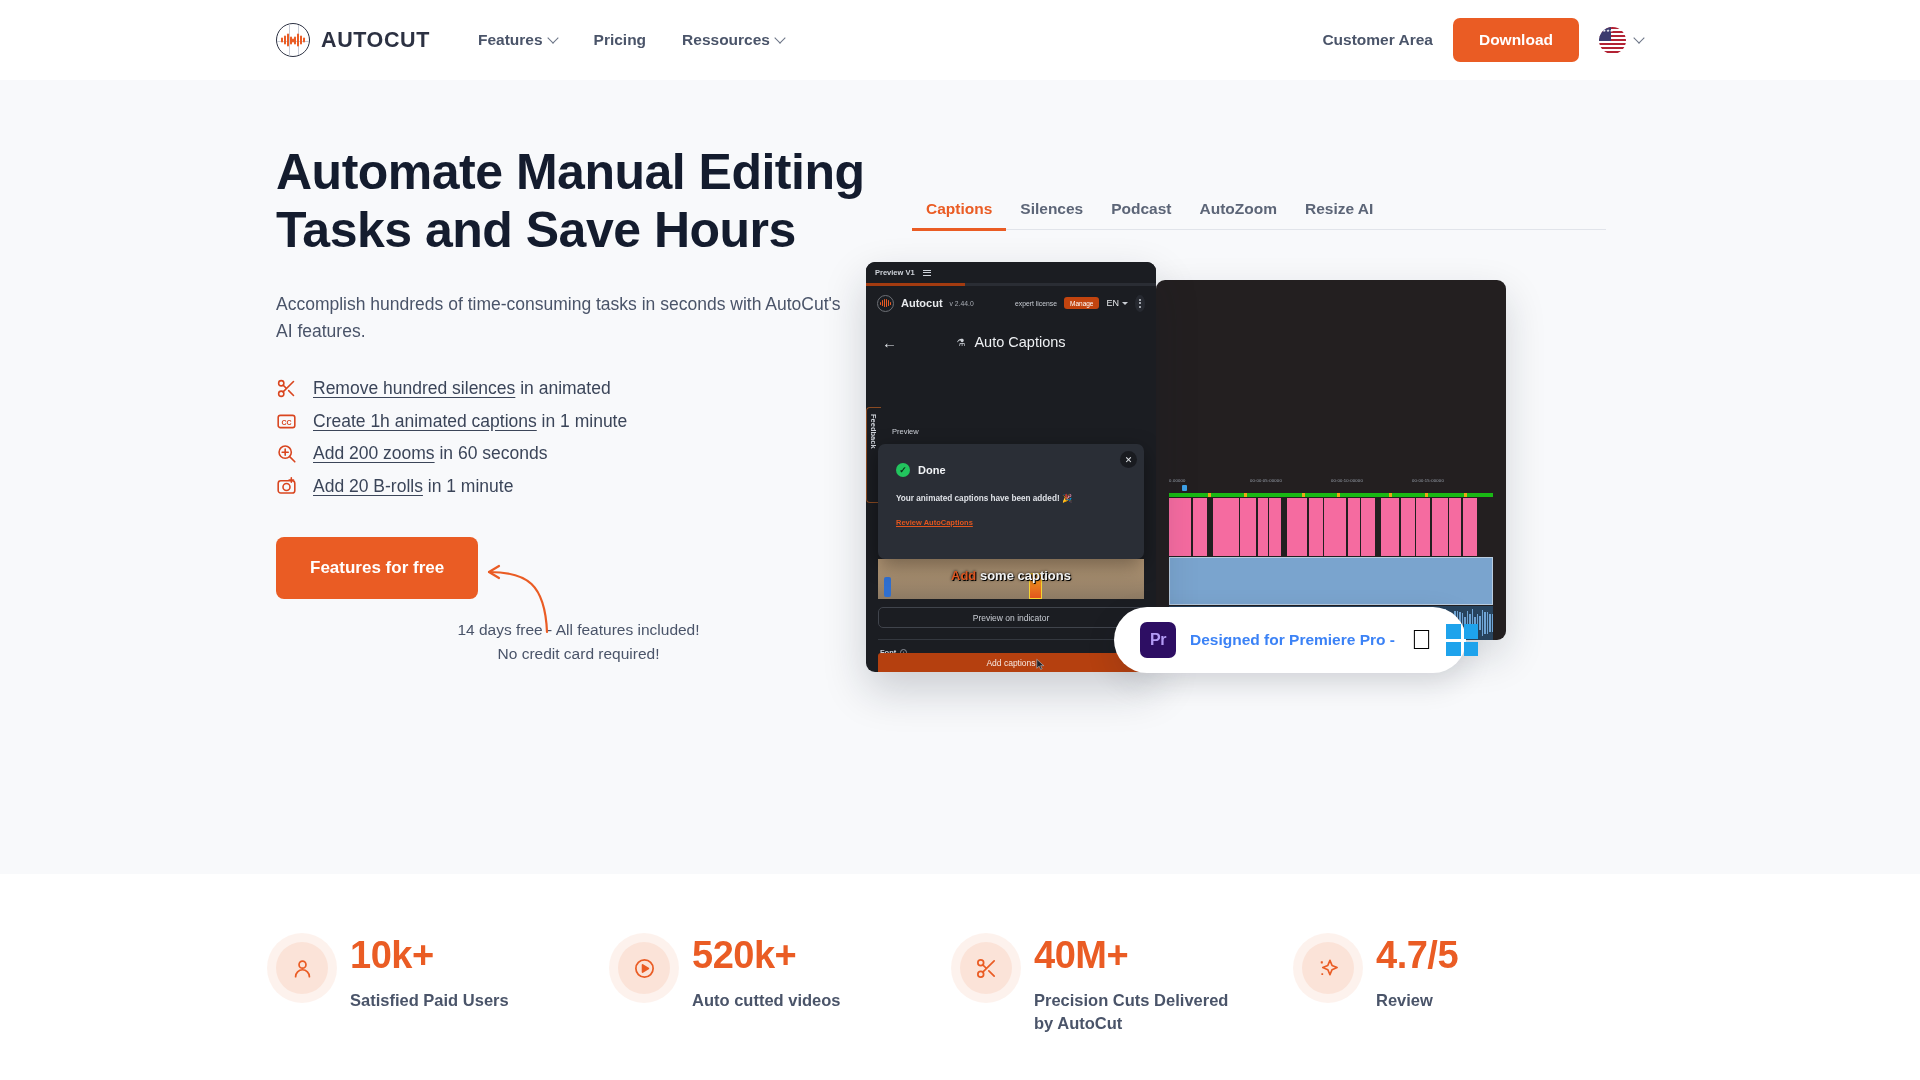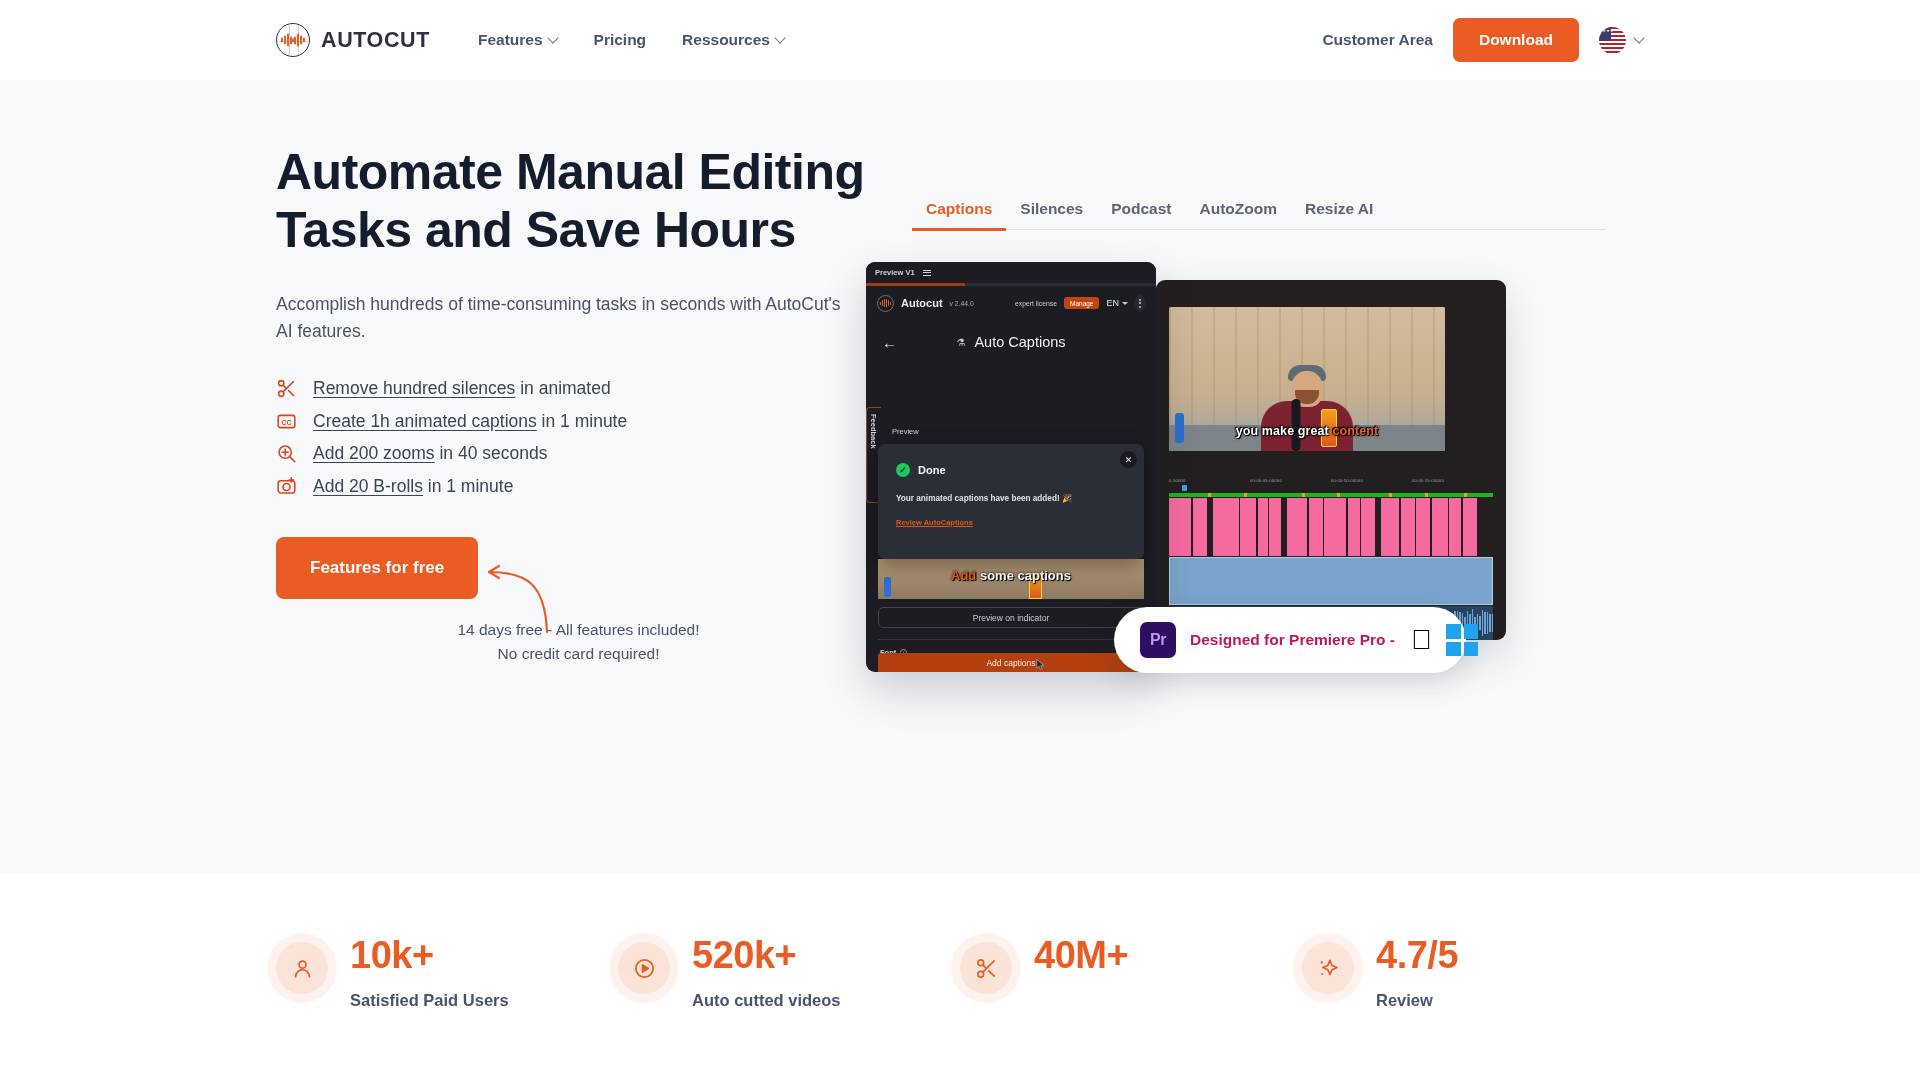--- a/index.html
+++ b/index.html
@@ -354,21 +354,21 @@
     position:absolute; left:248px; top:345px; width:352px; height:66px;
     background:#fff; border-radius:33px; z-index:20;
     display:flex; align-items:center; gap:14px; padding:0 26px;
     box-shadow:0 10px 30px rgba(20,28,46,.14);
   }
   .pr-icon{
     width:36px;height:36px;border-radius:7px;background:#2d0e63;
     display:flex;align-items:center;justify-content:center; flex:none;
     color:#b39bf5; font-weight:700; font-size:16px; letter-spacing:-.5px;
   }
-  .pr-text{ font-size:15.5px; font-weight:700; color:#be185d; white-space:nowrap; }
+  .pr-text{ font-size:15.5px; font-weight:700; color:#3b82f6; white-space:nowrap; }
   .pr-apple{ font-size:28px; color:#000; line-height:1; margin-left:2px;}
   .pr-win{ display:grid; grid-template-columns:1fr 1fr; gap:3px; width:32px;height:32px; flex:none;}
   .pr-win i{ display:block; background:#1ea3ec; }
 
   
   .stats{
     background:#ffffff; padding-top:62px;
   }
   .stats-inner{
     width:100%; max-width:1480px; margin:0 auto; padding:0 56px;
@@ -482,21 +482,21 @@
           </span>
           <span class="fi-text"><span class="u">Create 1h animated captions</span><span> in 1 minute</span></span>
         </li>
         <li>
           <span class="fi-icon">
             <svg viewBox="0 0 24 24" fill="none" stroke="currentColor" stroke-width="1.8" stroke-linecap="round">
                 <circle cx="10.5" cy="10.5" r="7"></circle>
                 <path d="M15.6 15.6L21.5 21.5M10.5 7v7M7 10.5h7"></path>
               </svg>
           </span>
-          <span class="fi-text"><span class="u">Add 200 zooms</span><span> in 40 seconds</span></span>
+          <span class="fi-text"><span class="u">Add 200 zooms</span><span> in 60 seconds</span></span>
         </li>
         <li>
           <span class="fi-icon">
             <svg viewBox="0 0 24 24" fill="none" stroke="currentColor" stroke-width="1.8" stroke-linecap="round">
                 <rect x="2.5" y="5.5" width="19" height="14" rx="3"></rect>
                 <circle cx="12" cy="12.5" r="4"></circle>
                 <path d="M17.5 2v5M15 4.5h5"></path>
               </svg>
           </span>
           <span class="fi-text"><span class="u">Add 20 B-rolls</span><span> in 1 minute</span></span>
@@ -522,34 +522,20 @@
         <span class="tab active">Captions</span>
         <span class="tab">Silences</span>
         <span class="tab">Podcast</span>
         <span class="tab">AutoZoom</span>
         <span class="tab">Resize AI</span>
       </div>
 
       <div class="product-stage">
 
         <div class="pp-window">
-          <div class="pp-video">
-            <span class="wall"></span>
-            <span class="desk"></span>
-            <span class="person">
-              <span class="torso"></span>
-                <span class="cap"></span>
-                <span class="head"></span>
-                <span class="beard"></span>
-            </span>
-            <span class="mic"></span>
-            <span class="bottle"></span>
-            <span class="snack"></span>
-            <div class="pp-caption"><span>you make great </span><span class="hl">content</span></div>
-          </div>
 
           <div class="pp-timeline">
             <div class="tl-ruler">
               <span class="tl-tc" style="left:0">0.00000</span>
               <span class="tl-tc" style="left:25%">00:00:05:00000</span>
               <span class="tl-tc" style="left:50%">00:00:10:00000</span>
               <span class="tl-tc" style="left:75%">00:00:15:00000</span>
               <span class="tl-head" style="left:4%"></span>
             </div>
             <div class="tl-bar-green">
@@ -851,20 +837,21 @@
     <div class="stat">
       <span class="stat-icon">
         <svg viewBox="0 0 24 24" fill="none" stroke="currentColor" stroke-width="1.8" stroke-linecap="round">
             <circle cx="6" cy="6" r="3"></circle>
             <circle cx="6" cy="18" r="3"></circle>
             <path d="M20 4L8.12 15.88M14.47 14.48L20 20M8.12 8.12L12 12"></path>
           </svg>
       </span>
       <div>
         <div class="stat-num">40M+</div>
+        <div class="stat-lbl">Precision Cuts Delivered by AutoCut</div>
       </div>
     </div>
 
     <div class="stat">
       <span class="stat-icon">
         <svg viewBox="0 0 24 24" fill="none" stroke="currentColor" stroke-width="1.7" stroke-linejoin="round">
             <path d="M13.5 3.5l2.2 5.3 5.3 2.2-5.3 2.2-2.2 5.3-2.2-5.3L6 11l5.3-2.2z"></path>
             <path d="M5 4.5v2.2M3.9 5.6h2.2M5.5 17v1.8M4.6 17.9h1.8"></path>
           </svg>
       </span>

